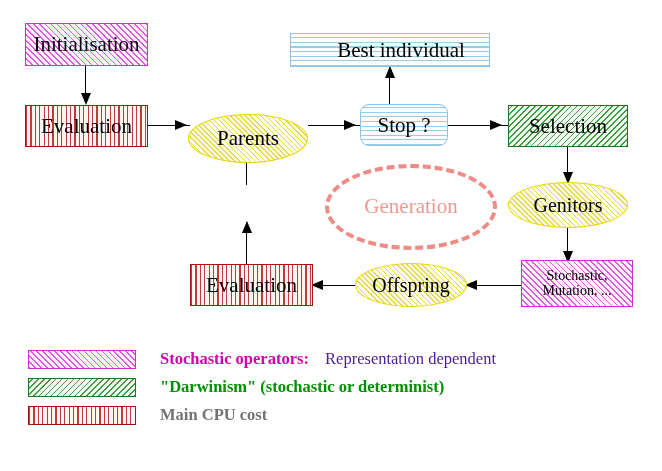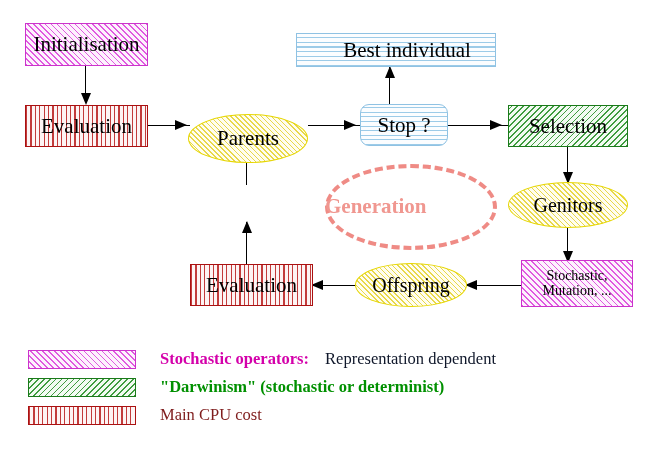--- a/index.html
+++ b/index.html
@@ -46,41 +46,41 @@
         #e8d84a 0px,#e8d84a 1.1px,rgba(255,255,255,0) 1.1px,rgba(255,255,255,0) 3.6px);
   }
   .rounded{border-radius:9px;}
   .ellipse{border-radius:50%;}
 
   
   .gen-ellipse{
     position:absolute;box-sizing:border-box;border-radius:50%;
     border:4px dashed #ef8b85;background:transparent;z-index:1;
   }
-  .gen-label{position:absolute;color:#f09790;z-index:2;font-weight:bold;}
+  .gen-label{position:absolute;color:#f09790;z-index:2;text-align:center;}
 
   
   .line{position:absolute;background:#000;z-index:2;}
   .line.v{width:1.4px;}
   .line.h{height:1.4px;}
   .arrow{position:absolute;width:0;height:0;z-index:2;}
   .arrow.down{border-left:5px solid transparent;border-right:5px solid transparent;border-top:12px solid #000;}
   .arrow.up{border-left:5px solid transparent;border-right:5px solid transparent;border-bottom:12px solid #000;}
   .arrow.right{border-top:5px solid transparent;border-bottom:5px solid transparent;border-left:12px solid #000;}
   .arrow.left{border-top:5px solid transparent;border-bottom:5px solid transparent;border-right:12px solid #000;}
 
   
   #legend{position:absolute;left:0;top:340px;width:662px;height:120px;}
   .legend-row{position:absolute;left:28px;height:22px;display:flex;align-items:center;}
   .swatch{width:108px;height:19px;box-sizing:border-box;flex:0 0 auto;}
   .legend-text{margin-left:24px;white-space:nowrap;font-size:16.5px;}
   .lt-magenta{color:#d400aa;font-weight:bold;}
-  .lt-gold{color:#0f172a;text-align:center;}
+  .lt-gold{color:#4c1d95;text-align:center;}
   .lt-green{color:#009000;font-weight:bold;}
-  .lt-red{color:#7f1d1d;font-weight:normal;}
+  .lt-red{color:#737373;font-weight:bold;}
   .lt-blue{color:#8fc0e0;}
 </style>
 </head>
 <body>
 
 <div id="stage">
 
   <div class="line v" style="left:85px;top:66px;height:32px;"></div>
   <div class="arrow down" style="left:81px;top:93px;"></div>
 
@@ -126,21 +126,21 @@
   </div>
 
   <div class="node fill-yellow ellipse" style="left:188px;top:114px;width:120px;height:49px;">
     <span style="font-size:21px;">Parents</span>
   </div>
 
   <div class="node fill-blue rounded" style="left:360px;top:104px;width:88px;height:42px;">
     <span style="font-size:21px;">Stop ?</span>
   </div>
 
-  <div class="node fill-blue" style="left:296px;top:33px;width:200px;height:34px;padding-left:22px;">
+  <div class="node fill-blue" style="left:290px;top:33px;width:200px;height:34px;padding-left:22px;">
     <span style="font-size:21px;">Best individual</span>
   </div>
 
   <div class="node fill-green" style="left:508px;top:105px;width:120px;height:42px;">
     <span style="font-size:21px;">Selection</span>
   </div>
 
   <div class="node fill-yellow ellipse" style="left:508px;top:182px;width:120px;height:46px;">
     <span style="font-size:20px;">Genitors</span>
   </div>

